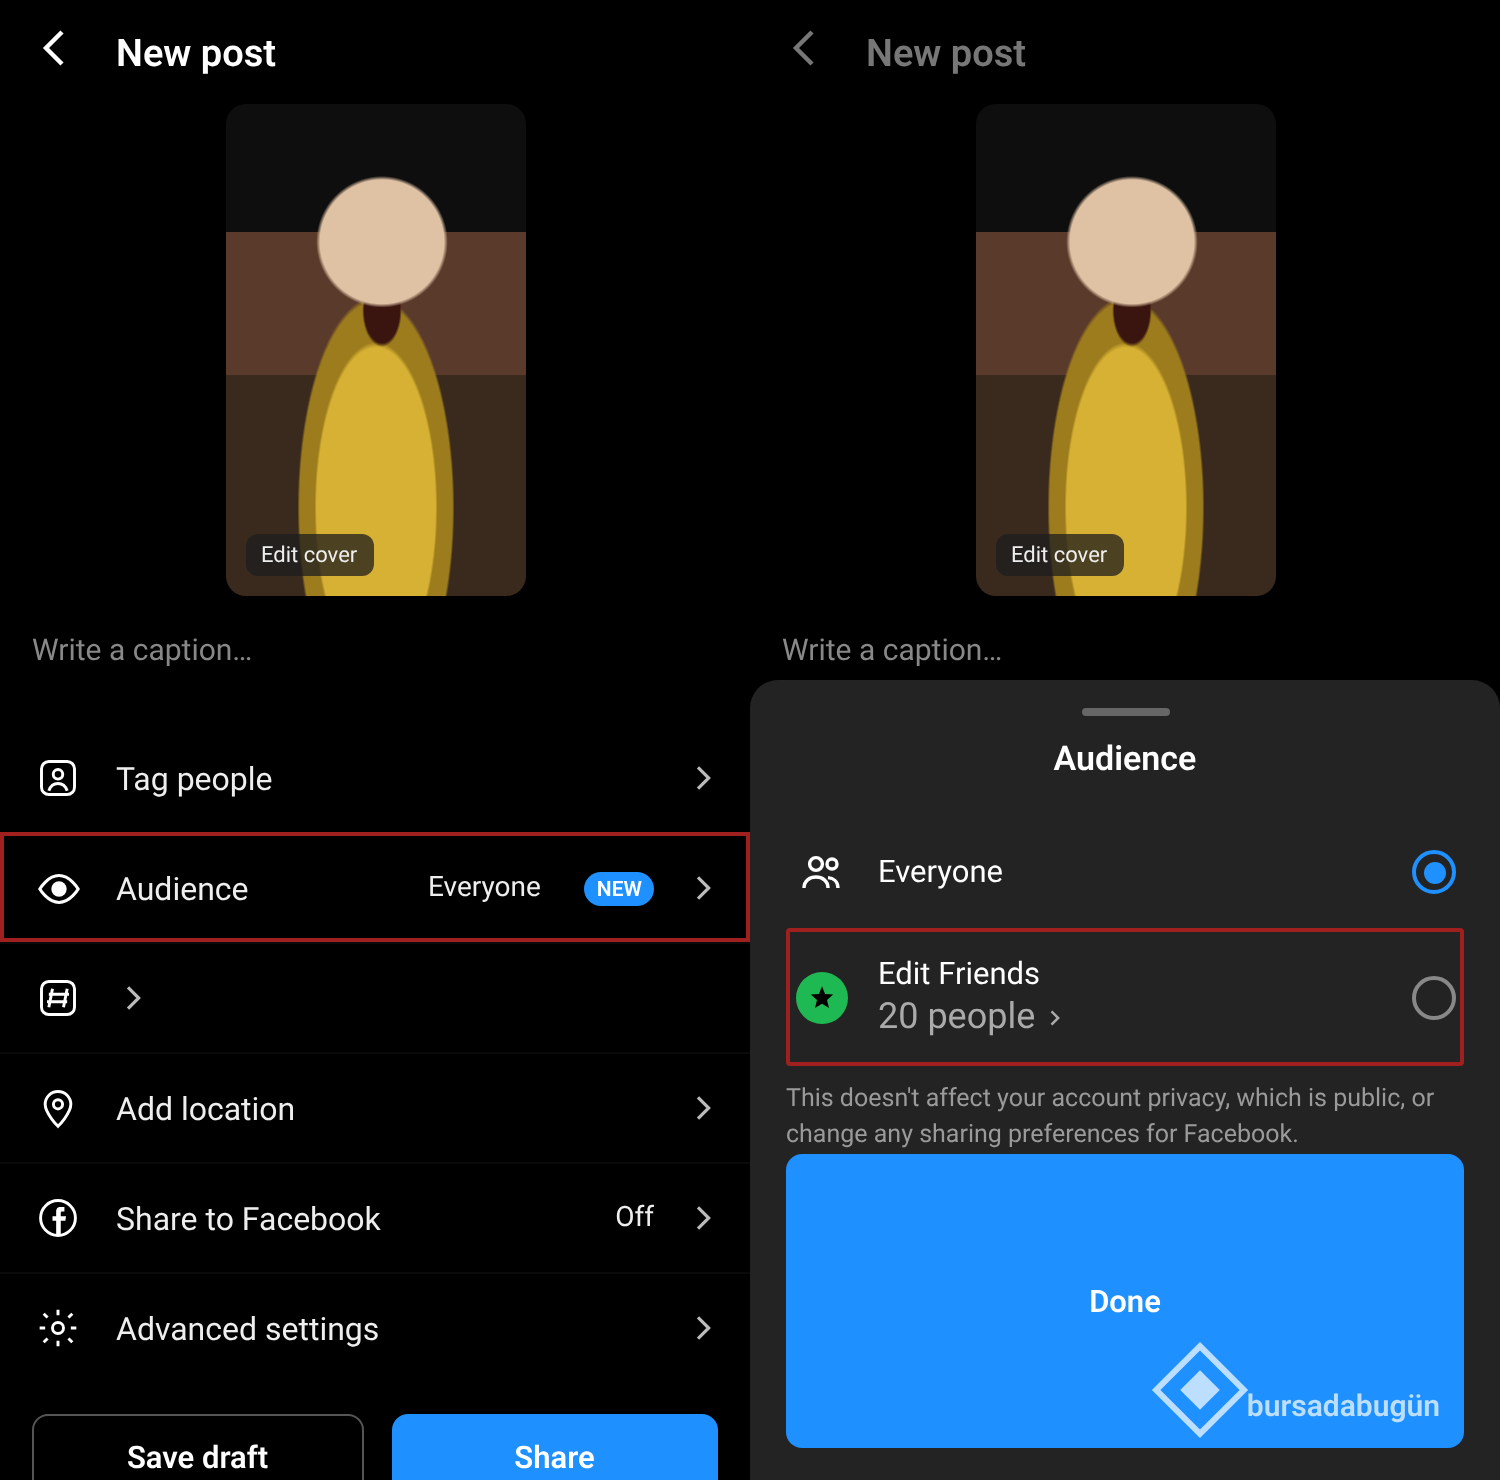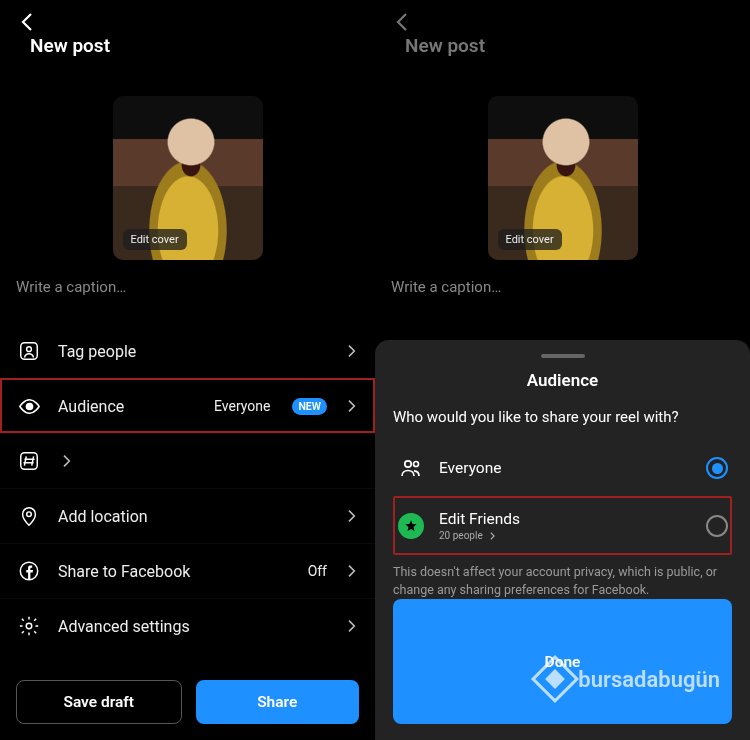--- a/index.html
+++ b/index.html
@@ -11,31 +11,31 @@
     font-family: -apple-system, BlinkMacSystemFont, "Segoe UI", Roboto, Helvetica, Arial, sans-serif;
     color: #fff;
     overflow: hidden;
     position: relative;
   }
   .panel { width: 375px; height: 740px; display: flex; flex-direction: column; position: relative; }
   .panel-left { background: #000; }
   .panel-right { background: #000; }
 
   
-  .header { display: flex; align-items: flex-start; padding: 10px 14px; height: 48px; flex-direction: column; }
+  .header { display: flex; align-items: flex-end; padding: 10px 14px; height: 48px; }
   .header .back { width: 28px; height: 28px; display:flex; align-items:center; justify-content:center; }
   .header .title { font-size: 19px; font-weight: 600; margin-left: 16px; }
   .panel-right .header .back svg { stroke: #777; }
   .panel-right .header .title { color: #777; }
 
   
   .cover-wrap { display:flex; justify-content:center; margin-top: 4px; }
   .cover {
-    width: 150px; height: 164px; border-radius: 10px; background:#be185d;
-    position: relative; overflow: hidden; margin-top: 44px;
+    width: 150px; height: 246px; border-radius: 10px; background:#be185d;
+    position: relative; overflow: hidden;
   }
   .cover .img {
     width:100%; height:100%;
     background:
       radial-gradient(circle at 52% 28%, #dfc1a3 0 16%, transparent 17%),
       radial-gradient(circle at 48% 32%, #2a1815 0 6%, transparent 7%),
       radial-gradient(circle at 56% 32%, #2a1815 0 6%, transparent 7%),
       radial-gradient(ellipse at 52% 42%, #3a1510 0 8%, transparent 9%),
       radial-gradient(ellipse at 50% 82%, #d7b133 0 28%, #9c7c1c 29% 36%, transparent 37%),
       linear-gradient(180deg, #0e0e0e 0 26%, #5a3a2a 26% 55%, #3a2a1d 55% 100%);
@@ -80,40 +80,40 @@
   }
   .grabber { width:44px; height:4px; background:#666; border-radius:3px; margin: 4px auto 12px; }
   .sheet-title { text-align:center; font-size:17px; font-weight:600; margin-bottom: 18px; color:#fff; }
   .sheet-sub { font-size:15px; color:#fff; margin-bottom: 14px; }
   .radio-row {
     display:flex; align-items:center; gap:14px; padding: 14px 4px;
   }
   .radio-row .ricon { width:28px; height:28px; display:flex; align-items:center; justify-content:center; }
   .radio-row .rtext { flex:1; }
   .radio-row .rtitle { font-size:15.5px; color:#fff; }
-  .radio-row .rsub { font-size:10px; color:#aaa; margin-top:2px; display:flex; align-items:center; gap:4px;}
+  .radio-row .rsub { font-size:18px; color:#aaa; margin-top:2px; display:flex; align-items:center; gap:4px;}
   .radio {
     width:22px; height:22px; border-radius:50%; border:2px solid #888;
     display:flex; align-items:center; justify-content:center;
   }
   .radio.selected { border-color:#1e90ff; }
   .radio.selected::after { content:""; width:11px; height:11px; background:#1e90ff; border-radius:50%; }
   .close-friends-icon {
     width:26px; height:26px; border-radius:50%; background:#1fb954;
     display:flex; align-items:center; justify-content:center; color:#000;
   }
   .radio-row.highlighted { outline: 2px solid #a02020; outline-offset:-2px; border-radius:2px;}
   .sheet-note { font-size:12.5px; color:#9a9a9a; line-height:1.45; margin-top: 8px; }
   .sheet .btn-primary { margin-top:auto; height:46px; }
 
   
   .watermark {
-    position:absolute; right: 30px; bottom: 44px;
-    color: rgba(255,255,255,0.7); font-size: 22px; font-weight:600;
-    display:flex; align-items:center; gap:6px; z-index:50;
+    position:absolute; right: 30px; bottom: 28px;
+    color: rgba(255,255,255,0.7); font-size: 15px; font-weight:600;
+    display:flex; align-items:flex-end; gap:6px; z-index:50;
   }
   .watermark .logo {
     width:34px; height:34px; transform: rotate(45deg);
     border: 3px solid rgba(255,255,255,0.7); 
   }
   .watermark .logo::after{
     content:""; display:block; width:14px; height:14px; margin:7px;
     background: rgba(255,255,255,0.7);
   }
 
@@ -262,21 +262,20 @@
       <div class="img"></div>
       <div class="badge">Edit cover</div>
     </div>
   </div>
 
   <div class="caption">Write a caption…</div>
 
   <div class="sheet">
     <div class="grabber"></div>
     <div class="sheet-title">Audience</div>
-    <div class="sheet-sub">Who would you like to share your reel with?</div>
 
     <div class="radio-row">
       <span class="ricon">
         <svg width="24" height="24" viewBox="0 0 24 24" fill="none" stroke="#fff" stroke-width="1.7">
             <circle cx="9" cy="8" r="3.2"></circle>
             <path d="M3 20c0-3.5 2.8-5.5 6-5.5s6 2 6 5.5"></path>
             <circle cx="17" cy="8" r="2.5"></circle>
             <path d="M15 14.8c2.5.2 5 1.8 5 5.2"></path>
           </svg>
       </span>

